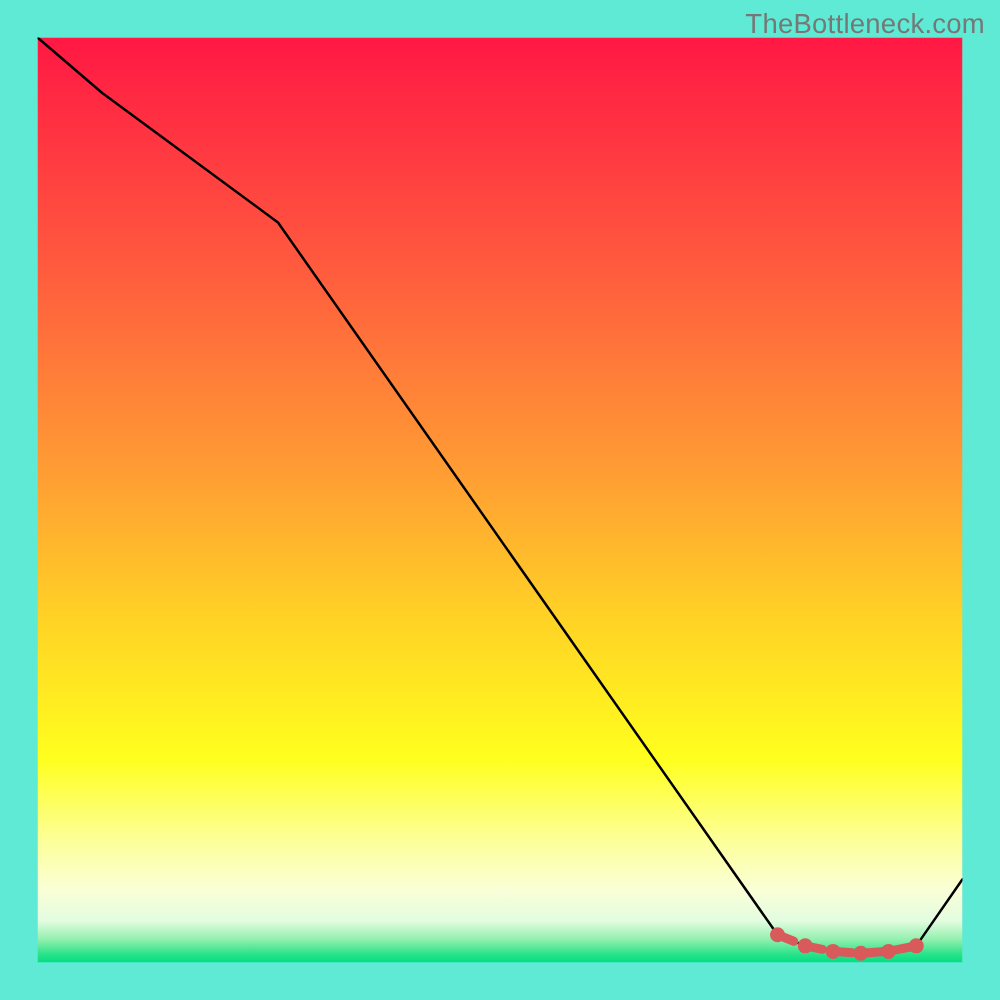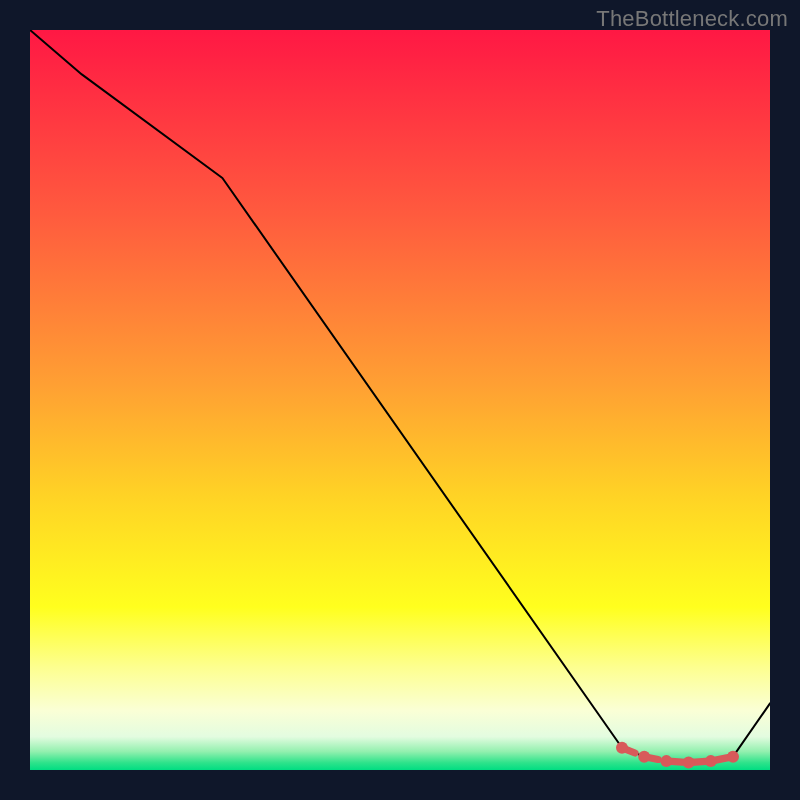--- a/index.html
+++ b/index.html
@@ -10,21 +10,21 @@
     background: #000;
     overflow: hidden;
     font-family: Arial, Helvetica, sans-serif;
   }
   .outer-frame {
     position: absolute;
     left: 0;
     top: 0;
     width: 800px;
     height: 800px;
-    background: #0f172a;
+    background: #5eead4;
   }
   .watermark {
     position: absolute;
     top: 6px;
     right: 12px;
     color: #777;
     font-size: 22px;
     font-weight: 500;
     letter-spacing: 0.2px;
   }

